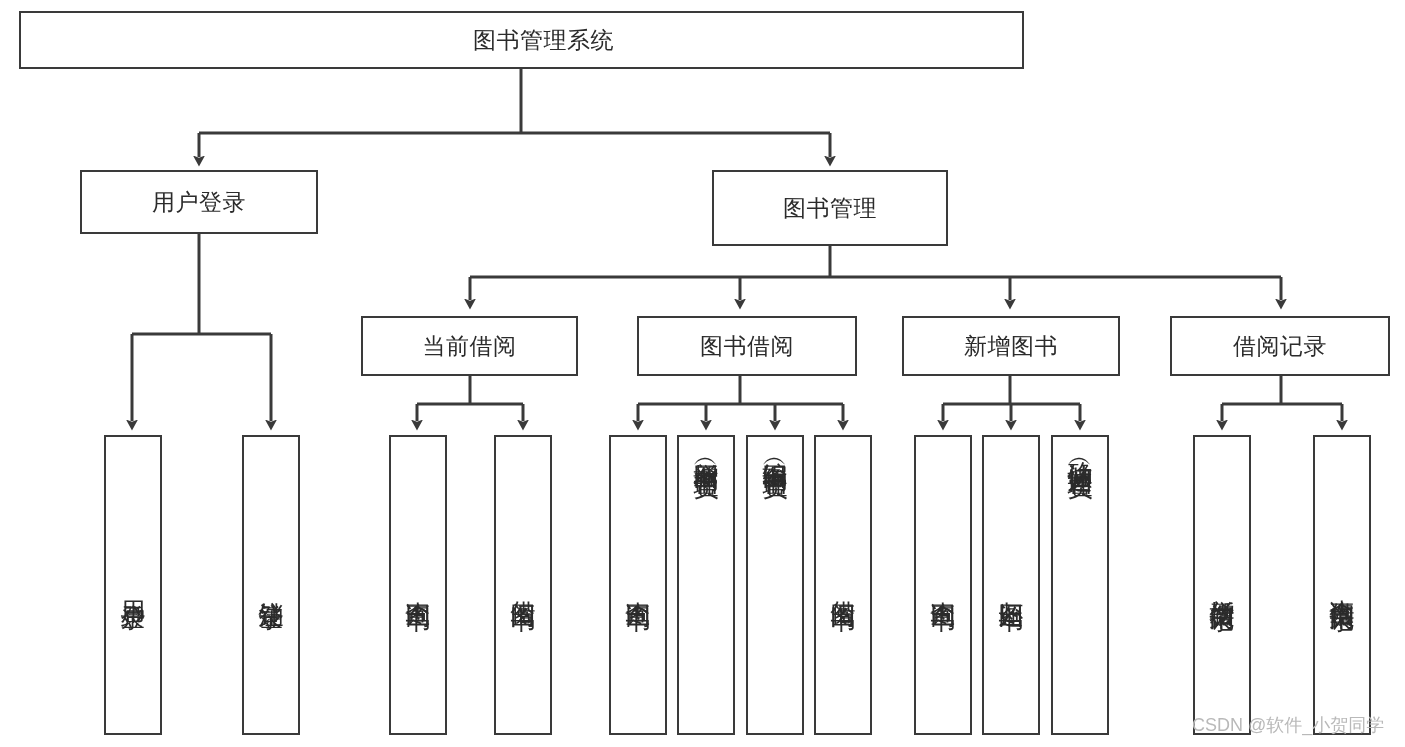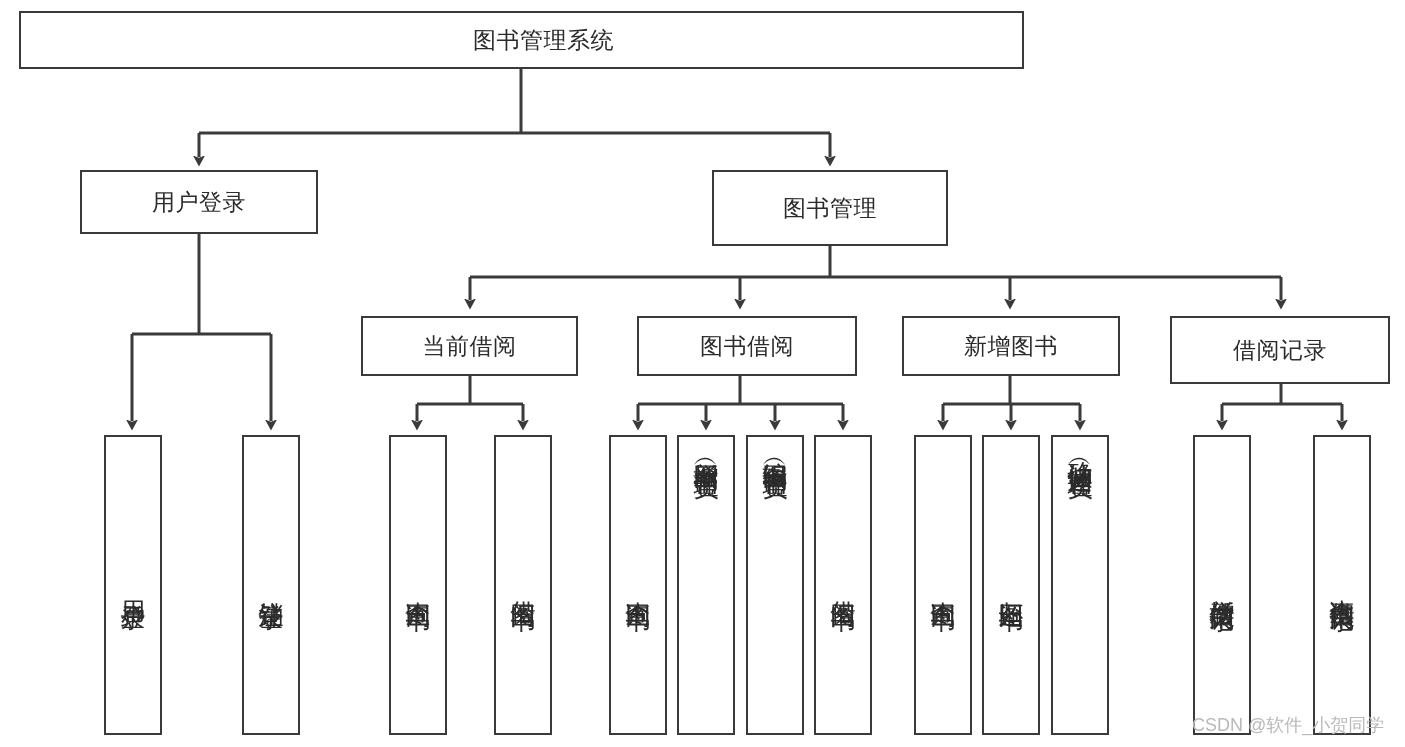--- a/index.html
+++ b/index.html
@@ -144,21 +144,21 @@
   </div>
 
   <div class="node h" style="left:630px; top:316px; width:220px; height:60px;margin-left:7px;">
     <span class="lbl">图书借阅</span>
   </div>
 
   <div class="node h" style="left:902px; top:316px; width:218px; height:60px;">
     <span class="lbl">新增图书</span>
   </div>
 
-  <div class="node h" style="left:1170px; top:316px; width:220px; height:68px;">
+  <div class="node h" style="left:1170px; top:316px; width:220px; height:60px;">
     <span class="lbl">借阅记录</span>
   </div>
 
   <div class="node v mid" style="left:104px; top:435px; width:58px; height:300px;">
     <span class="lbl">用户登录</span>
   </div>
   <div class="node v mid" style="left:242px; top:435px; width:58px; height:300px;">
     <span class="lbl">注销登录</span>
   </div>
 

